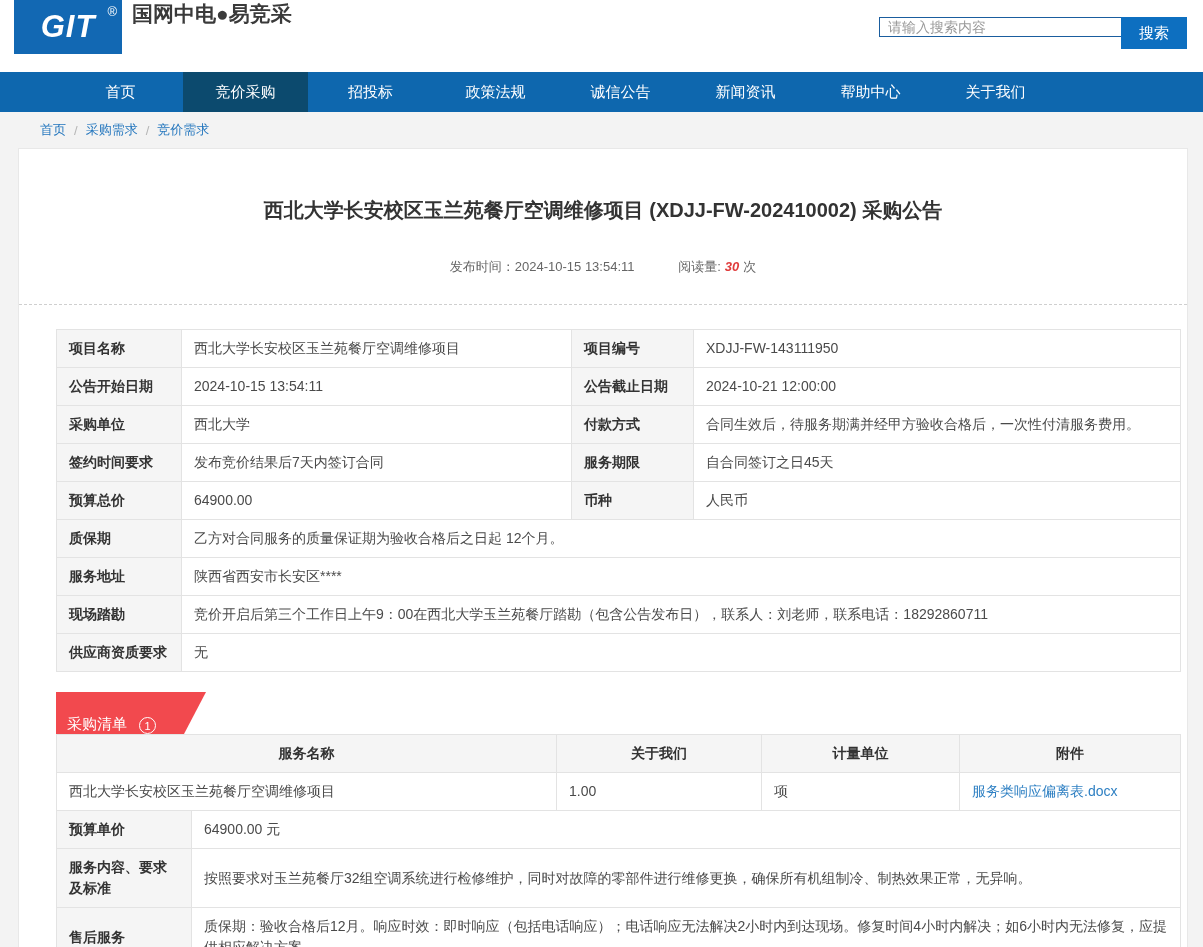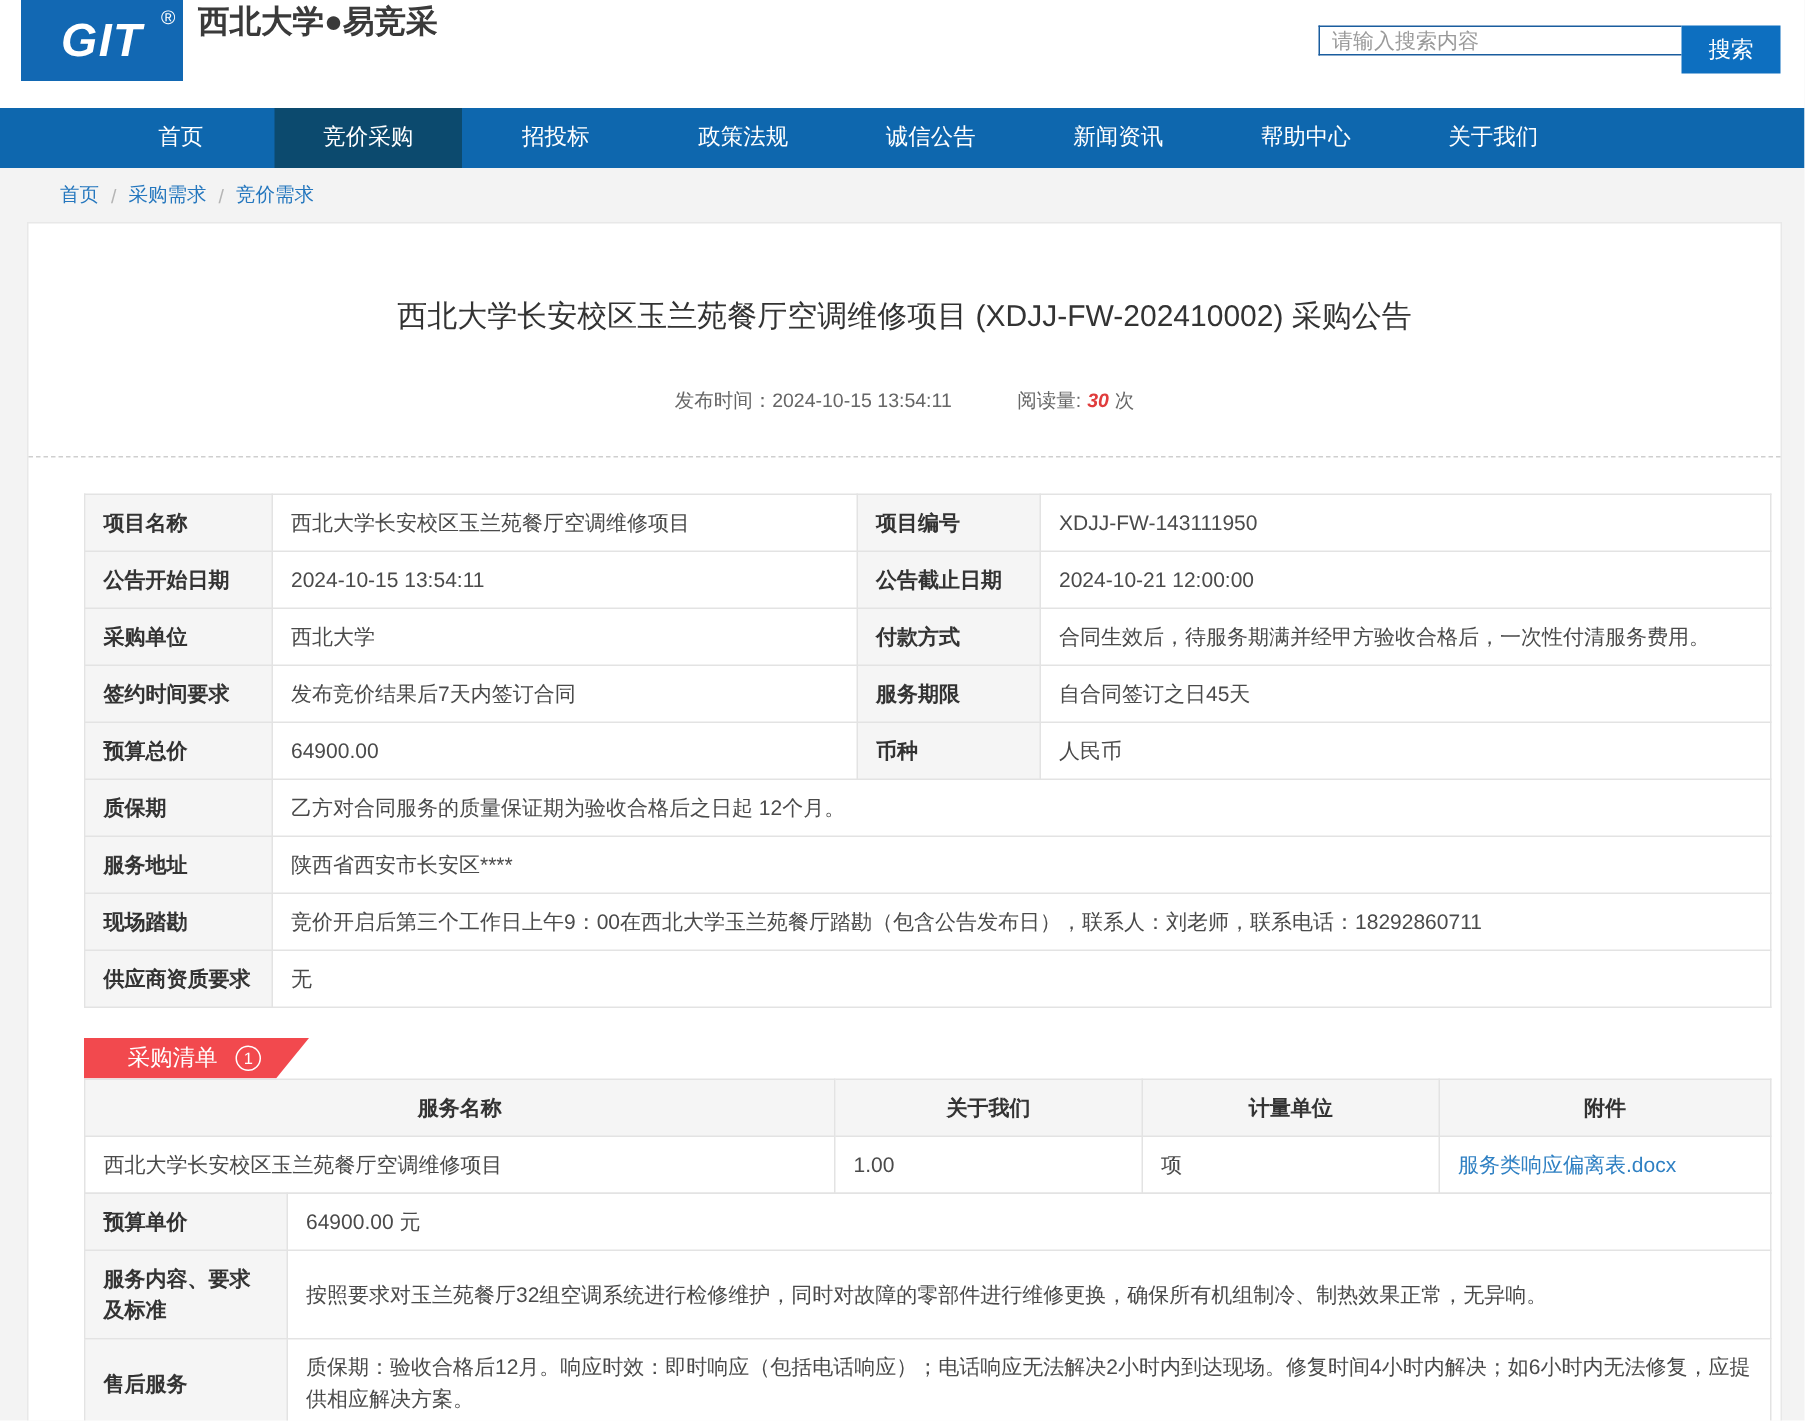--- a/index.html
+++ b/index.html
@@ -41,37 +41,37 @@
   .nav-item.active { background:#0c4a6e; }
   
   .breadcrumb { height:36px; display:flex; align-items:center; padding-left:40px; font-size:13px; }
   .crumb { color:#2577be; text-decoration:none; cursor:pointer; }
   .crumb-sep { color:#b5b5b5; margin:0 8px; }
   
   .card {
     margin:0 15px 0 18px; background:#fff; border:1px solid #e8e8e8;
     min-height:799px; padding-bottom:20px;
   }
-  .doc-title { text-align:center; font-size:20px; font-weight:normal; color:#333; padding:48px 60px 0 60px; }
+  .doc-title { text-align:center; font-size:20px; font-weight:bold; color:#333; padding:48px 60px 0 60px; }
   .doc-meta { text-align:center; font-size:13px; color:#666; margin-top:34px; }
   .doc-meta .meta-group { margin:0 20px; }
   .meta-views-num { color:#e03c3c; font-style:italic; font-weight:bold; margin:0 4px; }
   .dashed-sep { border:none; border-top:1px dashed #cfcfcf; margin:28px 0 0 0; }
   
   .tbl { border-collapse:collapse; width:1125px; margin:24px 10px 0 37px; table-layout:fixed; }
   .tbl td, .tbl th { border:1px solid #e3e3e3; padding:8px 12px; line-height:1.5; font-size:14px; vertical-align:middle; }
   .tbl .lbl { background:#f5f5f5; font-weight:bold; color:#333; }
   .tbl .val { background:#fff; color:#4a4a4a; font-weight:normal; text-align:left; }
   .price { color:#e8403e; font-weight:bold; }
   .info-table td { height:36px; }
   
   .pl-badge {
-    margin:20px 0 0 37px; width:150px; height:27px; background:#f2494e;
+    margin:20px 0 0 37px; width:150px; height:42px; background:#f2494e;
     clip-path:polygon(0 0,100% 0,calc(100% - 22px) 100%,0 100%);
-    display:flex; align-items:center; color:#fff; font-size:15px; padding-left:29px;
+    display:flex; align-items:flex-end; color:#fff; font-size:15px; padding-left:11px;
   }
   .pl-badge-count {
     width:17px; height:17px; border:1px solid #fff; border-radius:50%;
     font-size:11px; display:inline-flex; align-items:center; justify-content:center;
     margin-left:12px; font-style:normal;
   }
   .list-table { margin-top:0; }
   .list-table th { background:#f5f5f5; font-weight:bold; text-align:center; color:#333; height:33px; }
   .list-table td { height:35px; color:#4a4a4a; }
   .file-link { color:#2f80c3; text-decoration:none; cursor:pointer; }
@@ -79,21 +79,21 @@
   .detail-table td { height:35px; }
 </style>
 </head>
 <body>
 
 <header class="top-header">
   <div class="logo-box">
     <span class="logo-text">GIT</span>
     <span class="logo-reg">®</span>
   </div>
-  <div class="brand">西北大学●易竞采</div>
+  <div class="brand">国网中电●易竞采</div>
   <div class="search-wrap">
     <input class="search-input" placeholder="请输入搜索内容" style="">
     <button class="search-btn">搜索</button>
   </div>
 </header>
 
 <nav class="main-nav">
   <a class="nav-item">首页</a>
   <a class="nav-item active">竞价采购</a>
   <a class="nav-item">招投标</a>

